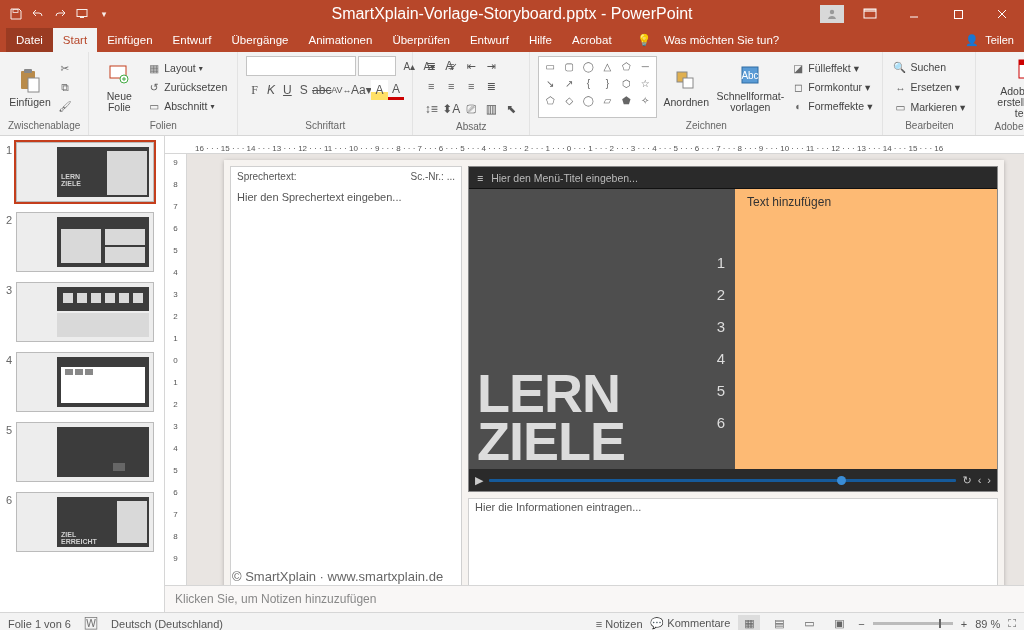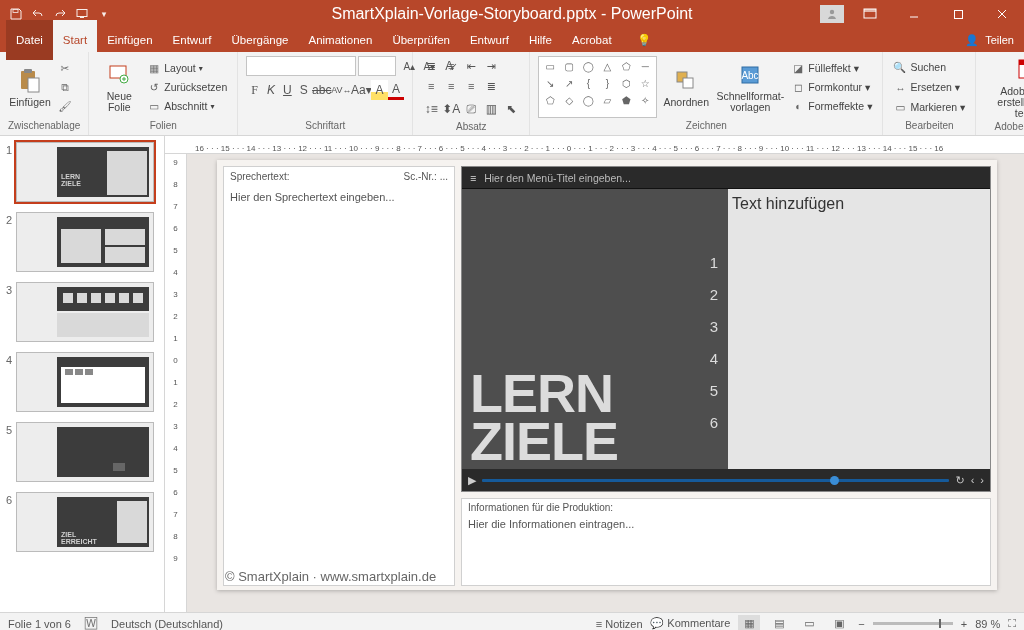--- a/index.html
+++ b/index.html
@@ -5,21 +5,21 @@
 *{margin:0;padding:0;box-sizing:border-box;font-family:"Segoe UI",Tahoma,sans-serif;-webkit-font-smoothing:antialiased}
 body{width:1024px;height:630px;overflow:hidden;background:#fff;font-size:11px;color:#444}
 .titlebar{height:28px;background:#B7472A;display:flex;align-items:center;color:#fff;position:relative}
 .qat{display:flex;align-items:center;gap:2px;padding-left:6px}
 .qat .ic{width:20px;height:20px;display:flex;align-items:center;justify-content:center;opacity:.9}
 .title-center{position:absolute;left:50%;transform:translateX(-50%);font-size:16px}
 .title-right{position:absolute;right:0;display:flex;align-items:center;height:100%}
 .title-right .box{width:44px;height:28px;display:flex;align-items:center;justify-content:center}
 .title-right .acct{width:24px;height:18px;background:#d8d8d8;margin-right:4px;display:flex;align-items:center;justify-content:center}
 .menubar{height:24px;background:#B7472A;display:flex;align-items:center;color:#fff;padding-left:6px;position:relative}
-.menubar .tab{padding:0 10px;height:40px;display:flex;align-items:center;font-size:11.5px;cursor:pointer}
+.menubar .tab{padding:0 10px;height:24px;display:flex;align-items:center;font-size:11.5px;cursor:pointer}
 .menubar .tab.file{background:#9a3b22}
 .menubar .tab.active{background:#f3f3f3;color:#B7472A}
 .menubar .bulb{margin-left:6px;opacity:.9}
 .menubar .share{position:absolute;right:10px;display:flex;align-items:center;gap:6px}
 .ribbon{height:84px;background:#f3f3f3;border-bottom:1px solid #d6d6d6;display:flex}
 .group{border-right:1px solid #e3e3e3;padding:4px 8px 2px 8px;display:flex;flex-direction:column;position:relative}
 .group .body{flex:1;display:flex;gap:4px}
 .group .label{text-align:center;font-size:10px;color:#666;padding:2px 0;white-space:nowrap}
 .bigbtn{display:flex;flex-direction:column;align-items:center;justify-content:center;width:44px;cursor:pointer}
 .bigbtn .bicon{width:28px;height:28px;display:flex;align-items:center;justify-content:center;font-size:16px}
@@ -41,31 +41,31 @@
 .thumbs{width:165px;border-right:1px solid #d6d6d6;overflow:hidden;padding:6px 4px 6px 2px;background:#fff}
 .thumb-item{display:flex;margin-bottom:10px}
 .thumb-item .num{width:14px;text-align:right;padding-right:4px;font-size:11px;color:#666;padding-top:2px}
 .thumb-item .timg{width:138px;height:60px;background:#ededed;border:1px solid #bbb;position:relative;cursor:pointer}
 .thumb-item.sel .timg{outline:2px solid #C43E1C;outline-offset:0}
 .slide-area{flex:1;display:flex;flex-direction:column;background:#e9e5e2;position:relative}
 .ruler-h{height:18px;background:#fff;border-bottom:1px solid #d6d6d6;display:flex;align-items:flex-end;overflow:hidden;font-size:8px;color:#555;padding-left:30px;letter-spacing:0}
 .ruler-v{width:22px;background:#fff;border-right:1px solid #d6d6d6;display:flex;flex-direction:column;align-items:center;font-size:8px;color:#555;padding-top:4px;overflow:hidden}
 .editor-wrap{flex:1;display:flex;overflow:hidden}
 .editor{flex:1;position:relative;overflow:hidden}
-.slide{position:absolute;left:30px;top:6px;width:780px;height:430px;background:#f6f3f0;box-shadow:0 1px 4px rgba(0,0,0,.25);padding:6px}
+.slide{position:absolute;left:37px;top:6px;width:780px;height:430px;background:#f6f3f0;box-shadow:0 1px 4px rgba(0,0,0,.25);padding:6px}
 .sprecher{position:absolute;left:6px;top:6px;width:232px;height:420px;background:#fff;border:1px solid #d0d0d0}
 .sprecher .hdr{display:flex;justify-content:space-between;padding:4px 6px;font-size:10px;color:#555;border-bottom:1px dotted transparent}
 .sprecher .body{padding:4px 6px;font-size:11px;color:#555}
 .mainbox{position:absolute;left:244px;top:6px;width:530px;height:326px;background:#343434;border:1px solid #888}
 .mainbox .menu{height:22px;background:#2a2a2a;color:#bbb;font-size:10.5px;display:flex;align-items:center;padding:0 8px;border-bottom:1px solid #111}
 .mainbox .menu .ham{margin-right:8px;color:#ddd}
 .mainbox .stage{position:relative;height:280px;background:#4e4e4e}
 .mainbox .stage .big{position:absolute;left:8px;bottom:4px;color:#dcdcdc;font-weight:700;font-size:54px;line-height:48px;letter-spacing:-1px}
 .mainbox .stage .nums{position:absolute;right:272px;top:58px;color:#dcdcdc;font-size:15px;line-height:32px;text-align:right}
-.mainbox .stage .side{position:absolute;right:0;top:0;width:262px;height:100%;background:#e5e5e5;color:#333;font-size:16px;padding:6px 4px}
+.mainbox .stage .side{position:absolute;right:0;top:0;width:262px;height:100%;background:#fdba74;color:#333;font-size:12px;padding:6px 12px}
 .mainbox .player{height:22px;background:#2a2a2a;display:flex;align-items:center;padding:0 6px;gap:6px;color:#ccc}
 .mainbox .player .bar{flex:1;height:3px;background:#155a9a;position:relative;border-radius:1px}
 .mainbox .player .bar::after{content:"";position:absolute;right:110px;top:-3px;width:9px;height:9px;border-radius:50%;background:#3a8dd6}
 .prodinfo{position:absolute;left:244px;top:338px;width:530px;height:88px;background:#fff;border:1px solid #d0d0d0}
 .prodinfo .hdr{font-size:10px;color:#555;padding:3px 6px}
 .prodinfo .body{font-size:11px;color:#555;padding:2px 6px}
 .copyright{position:absolute;left:8px;bottom:6px;font-size:13px;color:#666}
 .notes{height:27px;background:#f9f7f6;border-top:1px solid #d6d6d6;padding:6px 10px;color:#888;font-size:12px}
 .status{height:22px;background:#f3f3f3;border-top:1px solid #d6d6d6;display:flex;align-items:center;font-size:11px;color:#555;padding:0 8px}
 .status .left{display:flex;gap:14px;align-items:center}
@@ -146,20 +146,21 @@
   <div class="tab active">Start</div>
   <div class="tab">Einfügen</div>
   <div class="tab">Entwurf</div>
   <div class="tab">Übergänge</div>
   <div class="tab">Animationen</div>
   <div class="tab">Überprüfen</div>
   <div class="tab">Entwurf</div>
   <div class="tab">Hilfe</div>
   <div class="tab">Acrobat</div>
   <div class="tab bulb">💡</div>
+  <div class="tab" style="padding-left:2px">Was möchten Sie tun?</div>
   <div class="share">
       <span>👤</span>
       <span>Teilen</span>
     </div>
 </div>
 
 <div class="ribbon">
   <div class="group">
     <div class="body">
       <div class="bigbtn">
@@ -473,27 +474,27 @@
             </div>
             <div class="player">
               <span>▶</span>
               <div class="bar"></div>
               <span>↻</span>
               <span>‹</span>
               <span>›</span>
             </div>
           </div>
           <div class="prodinfo">
-            <div class="hdr">Informationen für die Produktion:</div>
             <div class="body">Hier die Informationen eintragen...</div>
           </div>
           <div class="copyright">© SmartXplain · www.smartxplain.de</div>
         </div>
       </div>
     </div>
+    <div class="notes">Klicken Sie, um Notizen hinzuzufügen</div>
   </div>
 </div>
 
 <div class="status">
   <div class="left">
     <span>Folie 1 von 6</span>
     <span style="color:#777">🅆</span>
     <span>Deutsch (Deutschland)</span>
   </div>
   <div class="right">

